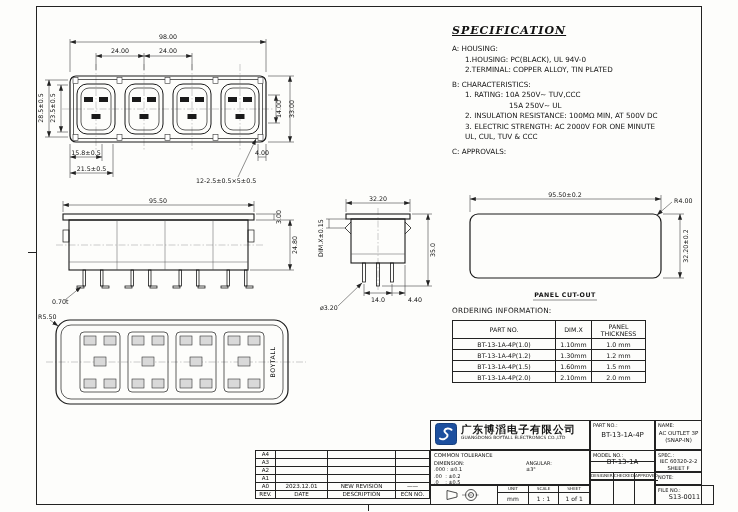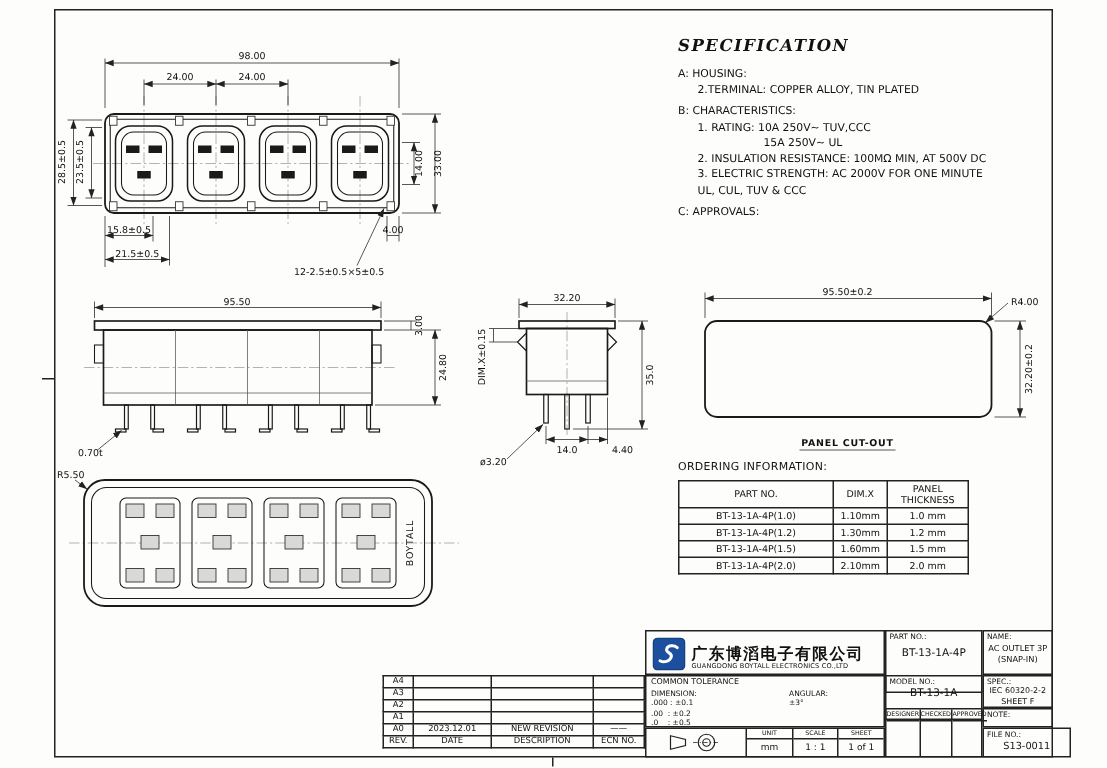--- a/index.html
+++ b/index.html
@@ -9,37 +9,37 @@
   .frame{position:absolute;left:36px;top:6px;width:666px;height:499px;border:1.2px solid #222}
   .abs{position:absolute}
   .view{position:absolute;overflow:visible}
   .view text{font-family:"DejaVu Sans",sans-serif;font-size:6.3px;fill:#111}
   .obj{fill:none;stroke:#1a1a1a}
   .dim line{stroke:#333;stroke-width:0.55}
   .cl{stroke:#999;stroke-width:0.5;stroke-dasharray:7 2 1.5 2;fill:none}
 
   
   .spec-title{font-family:"DejaVu Serif","Liberation Serif",serif;font-style:italic;font-weight:bold;
-              font-size:11px;letter-spacing:1px;margin-bottom:7px}
+              font-size:11px;text-decoration:underline;letter-spacing:1px;margin-bottom:7px}
   .spec-line{font-size:7.2px;line-height:10.5px}
   .sec{margin-top:4px}
   .i1{padding-left:13px}
   .i2{padding-left:57px}
 
   
   .ord-title{font-size:7.3px;letter-spacing:.2px;margin-bottom:5px}
   .ord-table{border-collapse:collapse;table-layout:fixed}
   .ord-table th,.ord-table td{border:1px solid #222;font-size:6.3px;font-weight:400;
        text-align:center;padding:1.5px 1px;line-height:7px}
 
   
   .cell{position:absolute;border:1px solid #222}
   .lbl{font-size:5px;padding:1px 2px 0;line-height:6px;text-align:left}
   .val{text-align:center;line-height:9px}
-  .company-inner{display:flex;align-items:flex-end;gap:4px;padding:2px 4px;height:100%}
+  .company-inner{display:flex;align-items:flex-start;gap:4px;padding:2px 4px;height:100%}
   .company-cn{font-size:10.5px;font-weight:bold;line-height:12px;letter-spacing:1px;white-space:nowrap}
   .company-en{font-size:4.4px;letter-spacing:.1px;white-space:nowrap}
   .sig-col{flex:1;display:flex;flex-direction:column}
   .sig-col + .sig-col{border-left:1px solid #222}
   .sig-head{font-size:4.2px;text-align:center;border-bottom:1px solid #222;padding:1px 0;line-height:4.6px}
   .sig-space{flex:1}
   .tol-title{font-size:5.3px;padding:1px 3px;line-height:7px}
   .tol-body{display:flex;padding:0 3px}
   .tol-left{width:92px}
   .tol-lbl,.tol-row{font-size:5px;line-height:6.4px;white-space:pre}
@@ -334,20 +334,21 @@
     <g class="dim">
       <line x1="12" y1="8" x2="20" y2="14" marker-end="url(#be)"></line>
     </g>
     <text x="0" y="6.5">R5.50</text>
     <text x="237" y="50" text-anchor="middle" font-size="4.5" fill="#444" letter-spacing="0.5" transform="rotate(-90 237 50)">BOYTALL</text>
   </svg>
 
   <div class="abs" style="left:452px;top:24px;width:246px">
     <div class="spec-title">SPECIFICATION</div>
     <div class="spec-line sec">A: HOUSING:</div>
+    <div class="spec-line i1">1.HOUSING: PC(BLACK), UL 94V-0</div>
     <div class="spec-line i1">2.TERMINAL: COPPER ALLOY, TIN PLATED</div>
     <div class="spec-line sec">B: CHARACTERISTICS:</div>
     <div class="spec-line i1">1. RATING: 10A 250V~ TUV,CCC</div>
     <div class="spec-line i2">15A 250V~ UL</div>
     <div class="spec-line i1">2. INSULATION RESISTANCE: 100MΩ MIN, AT 500V DC</div>
     <div class="spec-line i1">3. ELECTRIC STRENGTH: AC 2000V FOR ONE MINUTE</div>
     <div class="spec-line i1">UL, CUL, TUV &amp; CCC</div>
     <div class="spec-line sec">C: APPROVALS:</div>
   </div>
 

